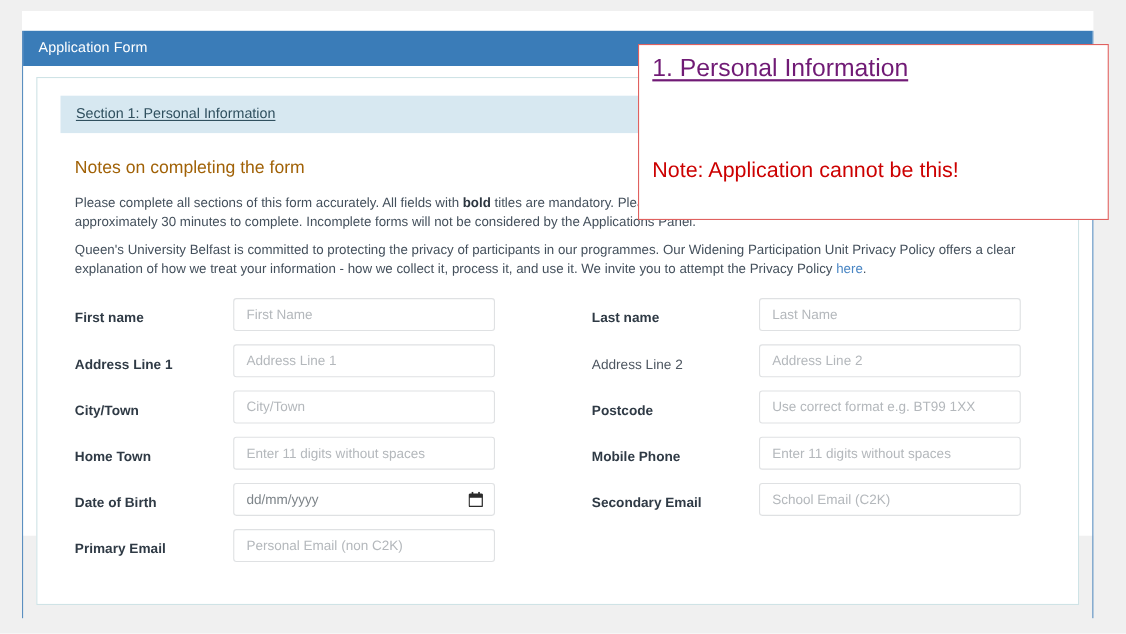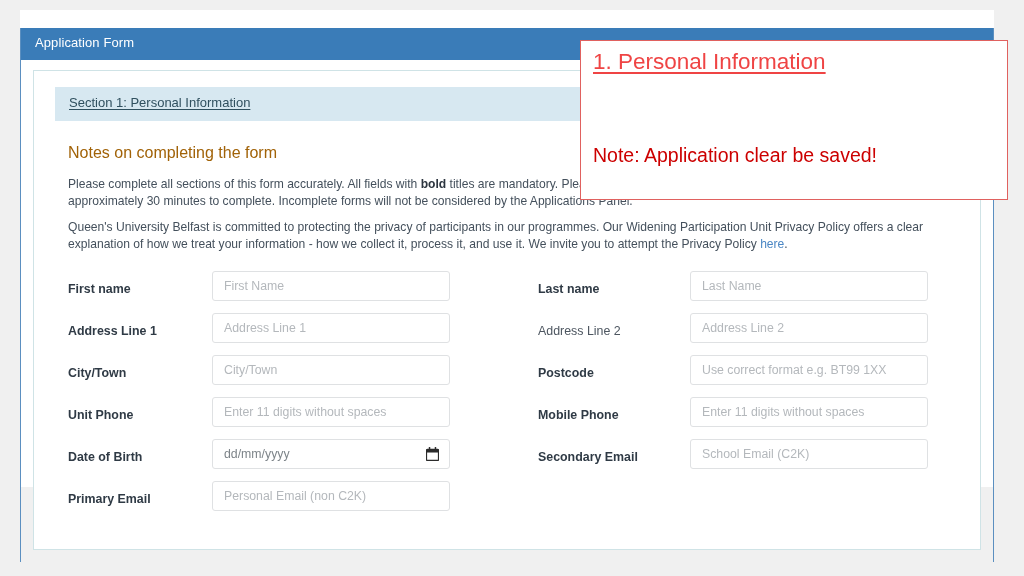--- a/index.html
+++ b/index.html
@@ -191,21 +191,21 @@
     background: #ffffff;
     border: 1.5px solid #e0615f;
     box-sizing: border-box;
     z-index: 40;
   }
   #annotation-title {
     position: absolute;
     left: 12px;
     top: 8px;
     font-size: 22.5px;
-    color: #ef4444;
+    color: #701a75;
     text-decoration: underline;
     text-underline-offset: 3px;
     white-space: nowrap;
   }
   #annotation-note {
     position: absolute;
     left: 12px;
     top: 103px;
     font-size: 19.5px;
     color: #cc0000;
@@ -254,21 +254,21 @@
               <span class="field-placeholder">Address Line 1</span>
             </div>
           </div>
           <div class="field-row">
             <span class="field-label">City/Town</span>
             <div class="field-control">
               <span class="field-placeholder">City/Town</span>
             </div>
           </div>
           <div class="field-row">
-            <span class="field-label">Unit Phone</span>
+            <span class="field-label">Home Town</span>
             <div class="field-control">
               <span class="field-placeholder">Enter 11 digits without spaces</span>
             </div>
           </div>
           <div class="field-row">
             <span class="field-label">Date of Birth</span>
             <div class="field-control">
               <span class="field-placeholder dark">dd/mm/yyyy</span>
               <span class="calendar-icon"><svg viewBox="0 0 14 15" width="13" height="14" aria-hidden="true">
                   <rect x="0.5" y="2.5" width="13" height="12" rx="1" fill="none" stroke="#2b2b2b" stroke-width="1.4"></rect>
@@ -316,16 +316,16 @@
               <span class="field-placeholder">School Email (C2K)</span>
             </div>
           </div>
         </div>
     </div>
 
   </div>
 
   <div id="annotation-box">
     <div id="annotation-title">1. Personal Information</div>
-    <div id="annotation-note">Note: Application clear be saved!</div>
+    <div id="annotation-note">Note: Application cannot be this!</div>
   </div>
 
 </div>
 
 </body></html>

